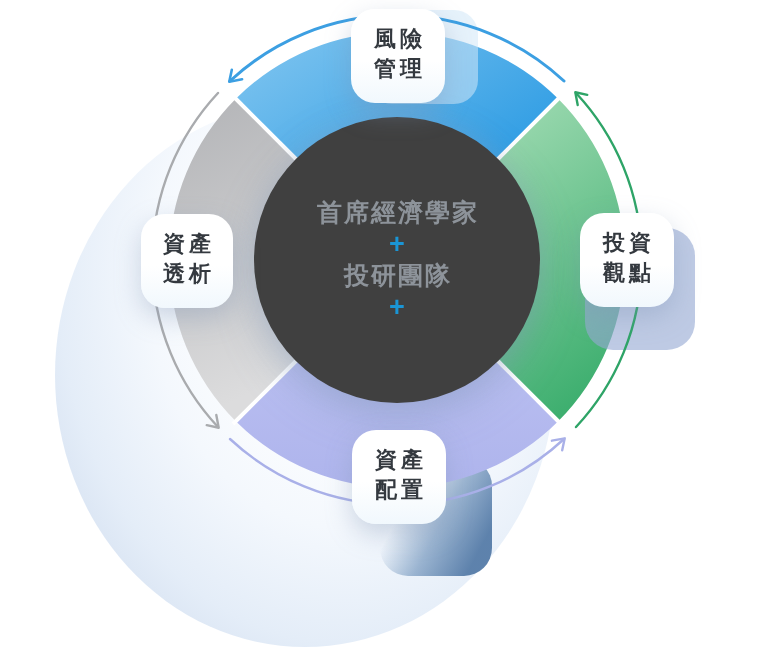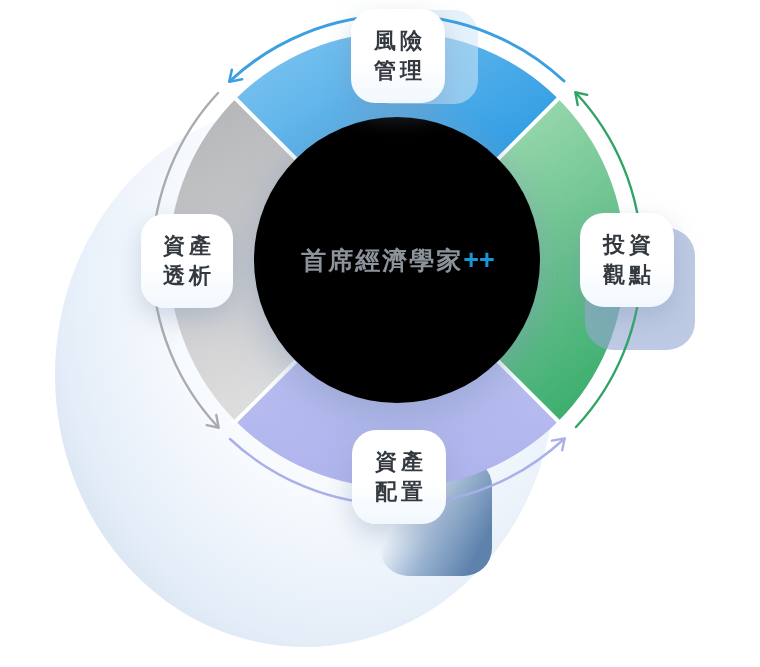--- a/index.html
+++ b/index.html
@@ -30,45 +30,45 @@
       rgba(110,146,186,0.65) 55%,
       rgba(86,124,168,0.95) 85%);
     z-index:2;
   }
 
   svg.vector{position:absolute;inset:0;z-index:3;}
 
   
   .center-circle{
     position:absolute;left:254px;top:117px;width:286px;height:286px;
-    border-radius:50%;background:#000000;
+    border-radius:50%;background:#404040;
     box-shadow:0 14px 40px rgba(124,146,178,0.38), 0 0 26px rgba(140,160,190,0.22);
     z-index:6;
-    display:flex;flex-direction:row;align-items:center;justify-content:center;
+    display:flex;flex-direction:column;align-items:center;justify-content:center;
   }
   .center-line{
     font-size:25px;line-height:31px;font-weight:700;
     color:#8d939a;letter-spacing:2px;padding-left:2px;text-align:center;
   }
   .center-plus{
     font-size:27px;line-height:30px;font-weight:800;
     color:#1a95d5;text-align:center;margin:1px 0;
   }
 
   
   .node-label{
     position:absolute;width:94px;height:94px;border-radius:24px;
     background:linear-gradient(180deg,#ffffff 55%,#f1f8fd 100%);
     box-shadow:0 10px 26px rgba(128,150,182,0.38);
     display:flex;flex-direction:column;align-items:center;justify-content:center;
     z-index:7;
   }
   .node-label span{
     font-size:22px;line-height:30px;font-weight:700;
-    color:#34393f;letter-spacing:4px;padding-left:4px;text-align:center;
+    color:#34393f;letter-spacing:4px;padding-left:4px;text-align:center;font-family:Liberation Mono, monospace;
   }
   .label-top{left:351px;top:9px;}
   .label-left{left:141px;top:214px;width:92px;}
   .label-right{left:580px;top:213px;align-items:center;}
   .label-bottom{left:352px;top:430px;}
 </style>
 </head>
 <body>
 
 <div class="stage">
@@ -125,20 +125,21 @@
 
     <path d="M 564 81 A 245 245 0 0 0 230 81" fill="none" stroke="#3c9fe2" stroke-width="3" stroke-linecap="round" marker-end="url(#mBlue)"></path>
     <path d="M 218 93 A 245 245 0 0 0 218 427" fill="none" stroke="#a9abae" stroke-width="2.4" stroke-linecap="round" marker-end="url(#mGray)"></path>
     <path d="M 230 439 A 245 245 0 0 0 564 439" fill="none" stroke="#a9b0e8" stroke-width="2.4" stroke-linecap="round" marker-end="url(#mPurple)"></path>
     <path d="M 576 427 A 245 245 0 0 0 576 93" fill="none" stroke="#2ea467" stroke-width="2.4" stroke-linecap="round" marker-end="url(#mGreen)"></path>
   </svg>
 
   <div class="center-circle">
     <div class="center-line">首席經濟學家</div>
     <div class="center-plus">+</div>
+    <div class="center-line">投研團隊</div>
     <div class="center-plus">+</div>
   </div>
 
   <div class="node-label label-top">
     <span>風險</span>
     <span>管理</span>
   </div>
   <div class="node-label label-left">
     <span>資產</span>
     <span>透析</span>

